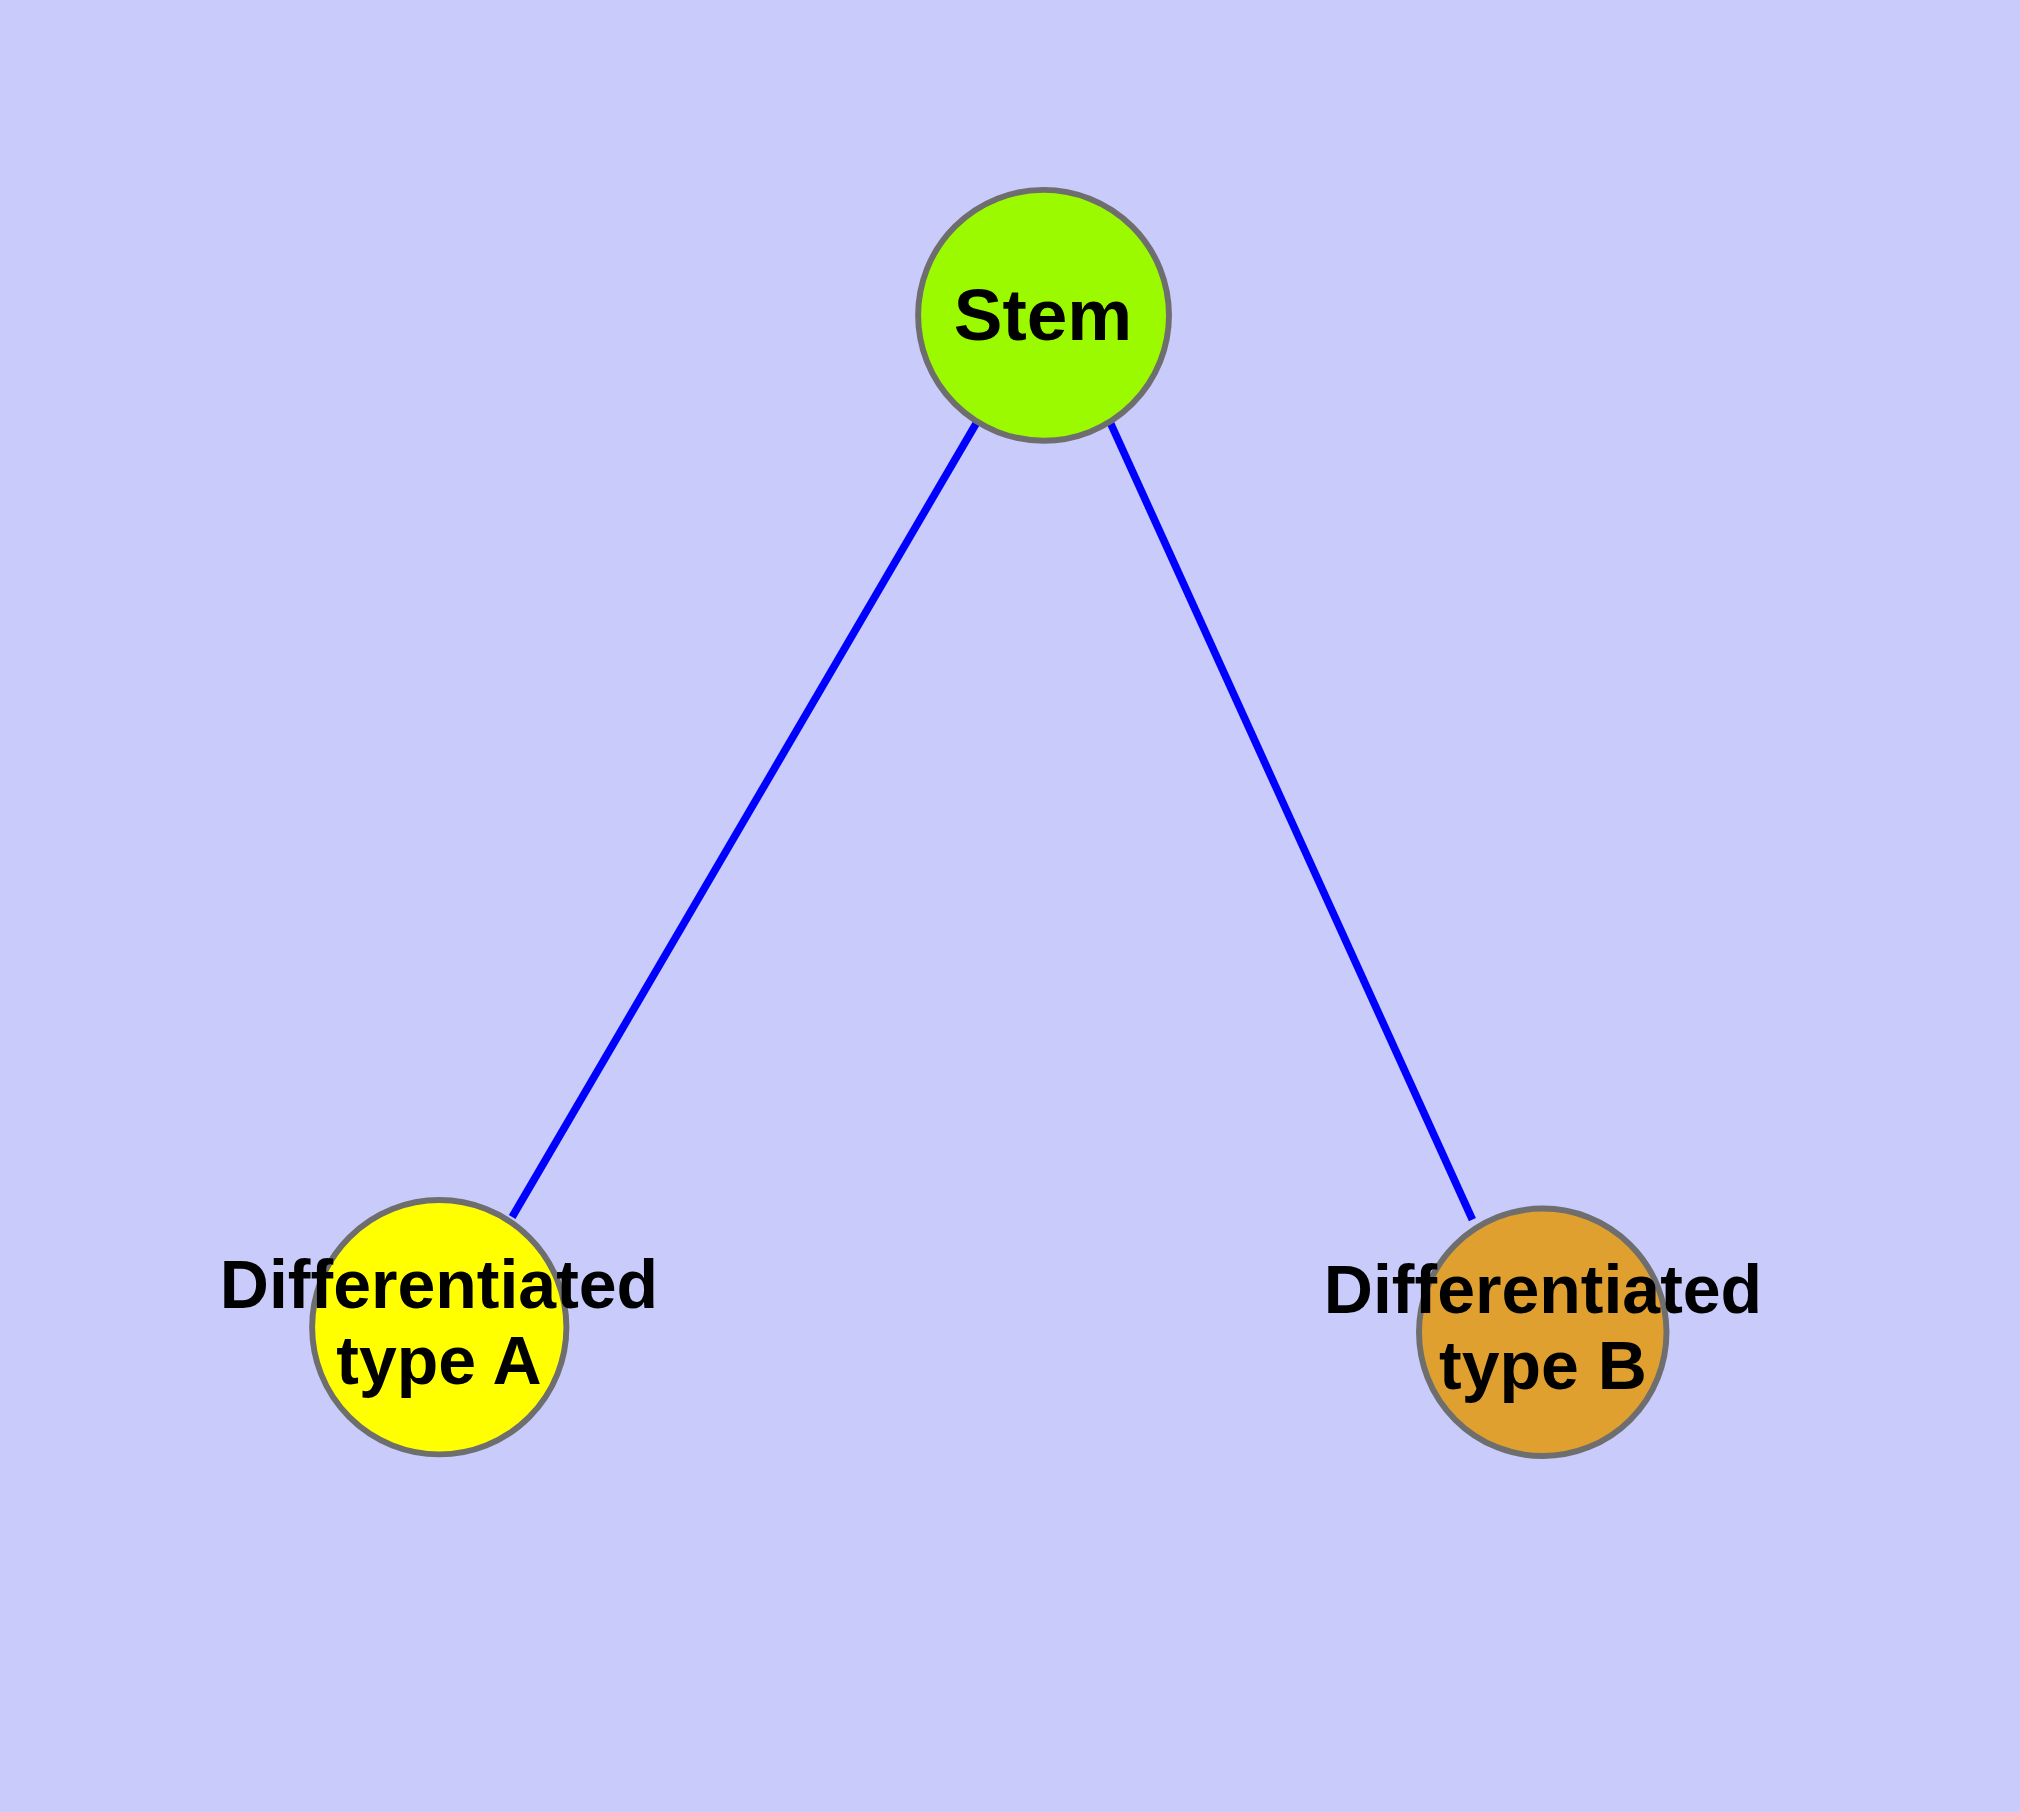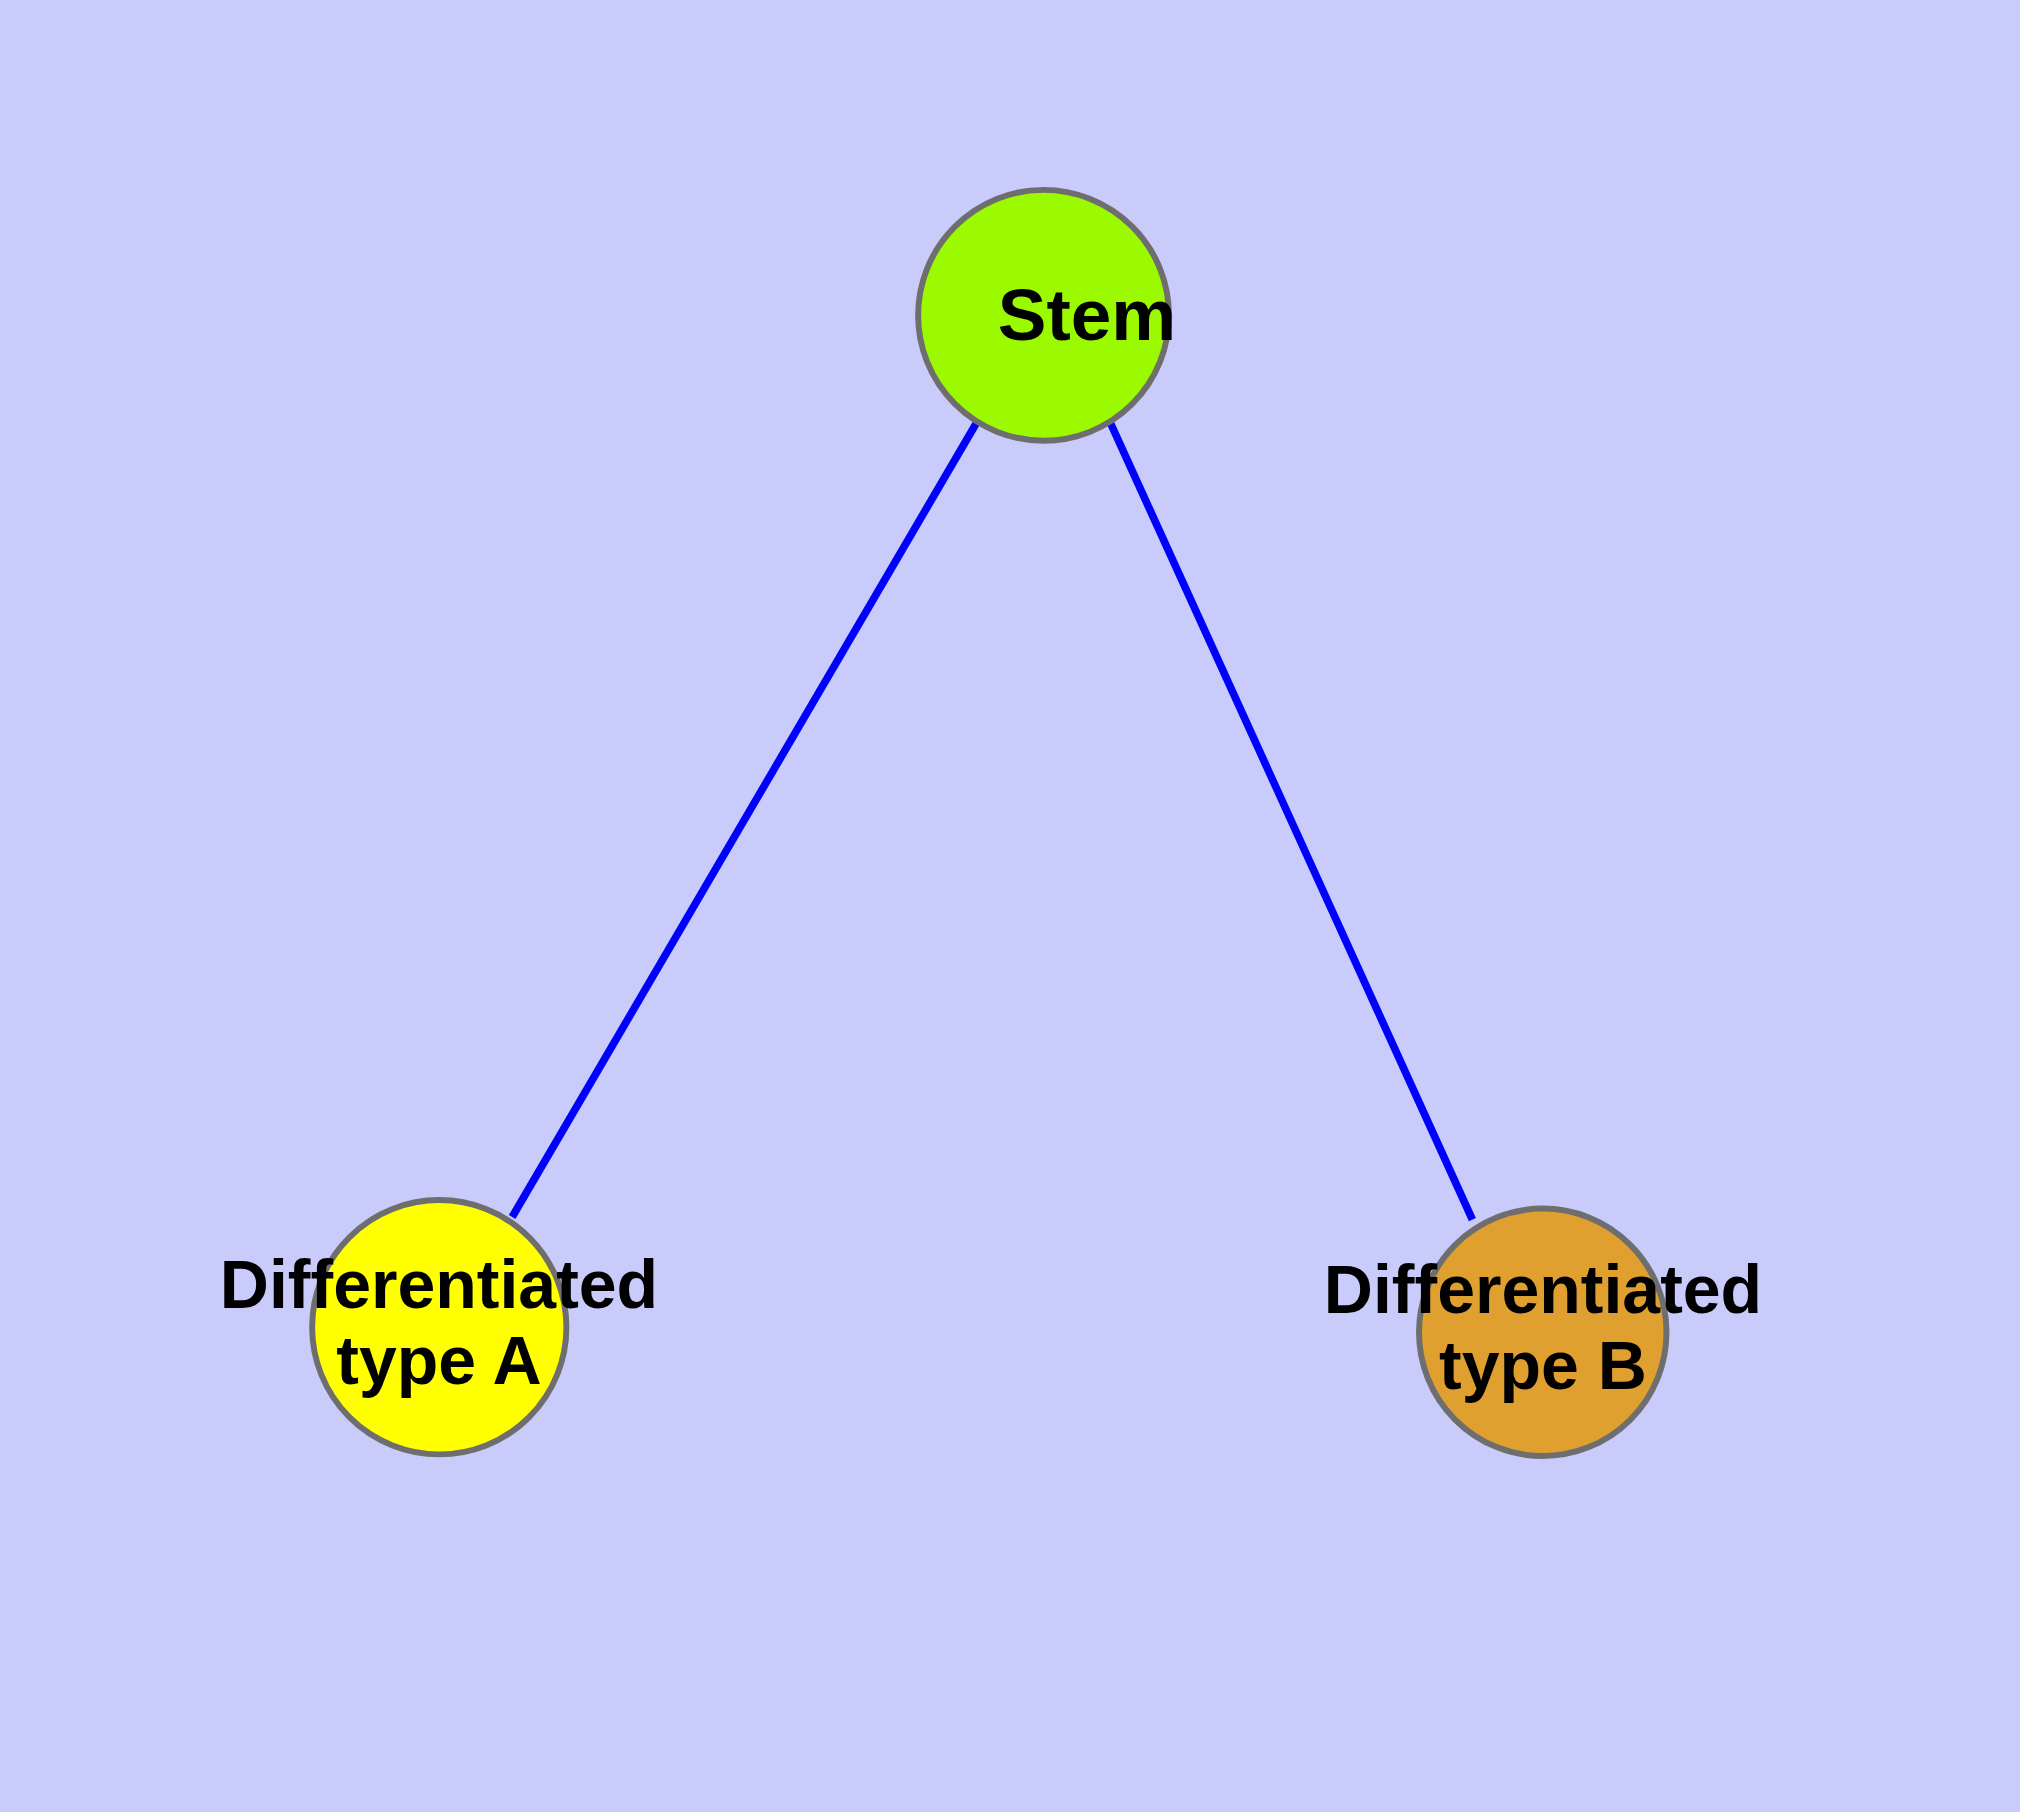--- a/index.html
+++ b/index.html
@@ -36,21 +36,20 @@
     line-height: 1.12;
     white-space: pre;
     pointer-events: none;
     -webkit-font-smoothing: antialiased;
   }
   .label-stem {
     font-size: 73px;
     left: 1043px;
     top: 315px;
     transform: translate(-50%, -50%);
-    margin-left: 44px;
   }
   .label-a {
     font-size: 68px;
     left: 439px;
     top: 1322px;
     transform: translate(-50%, -50%);
   }
   .label-b {
     font-size: 68px;
     left: 1543px;

